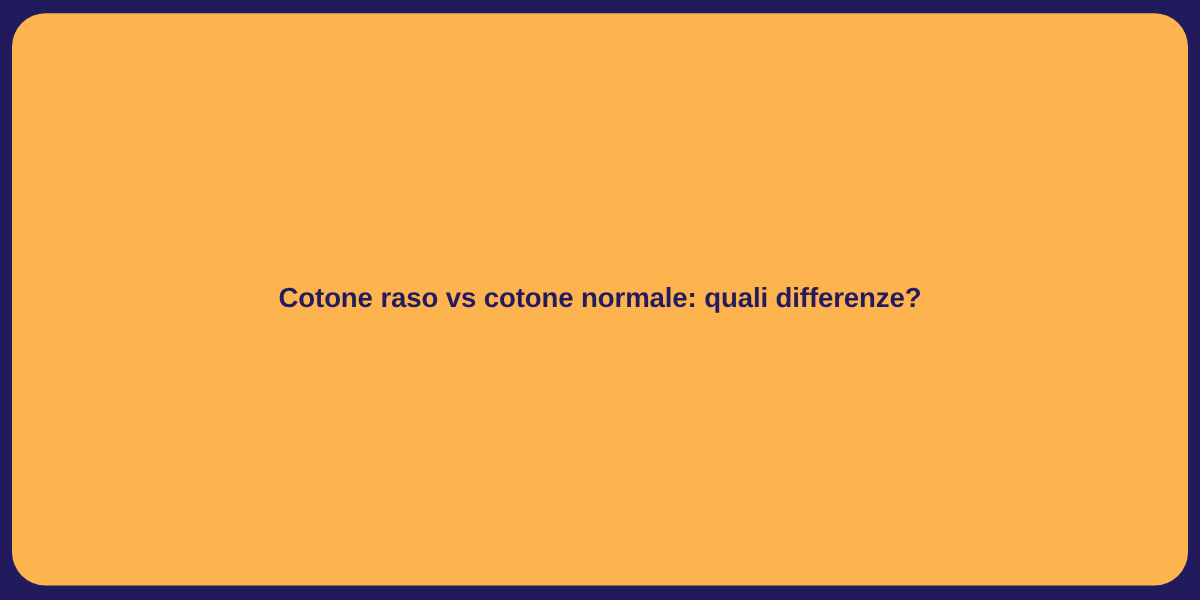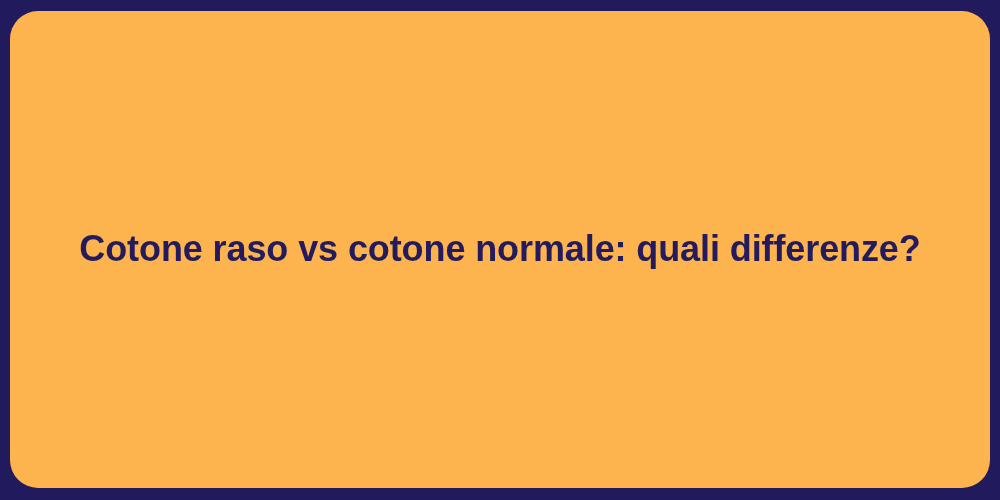--- a/index.html
+++ b/index.html
@@ -50,21 +50,21 @@
     align-items: center;
     justify-content: center;
     padding: 0 40px;
     box-sizing: border-box;
   }
 
   .headline {
     margin: 0;
     color: #231b5e;
     font-family: "Liberation Sans", "DejaVu Sans", sans-serif;
-    font-size: 36px;
+    font-size: 23px;
     font-weight: 700;
     line-height: 1.25;
     letter-spacing: -0.1px;
     text-align: right;
     white-space: nowrap;
     transform: translateY(-1px);
   }
 </style>
 </head>
 <body>

